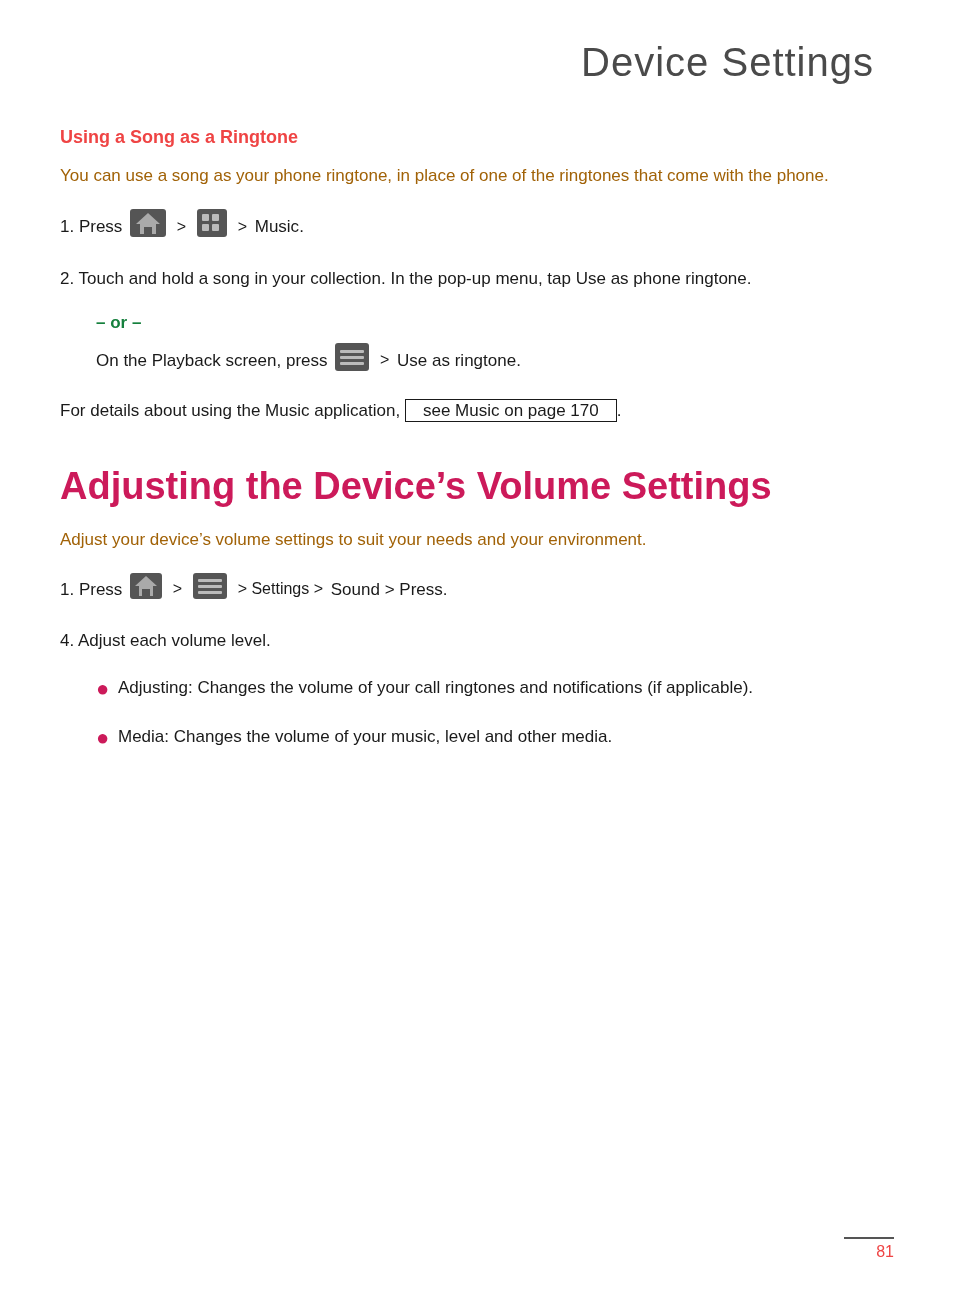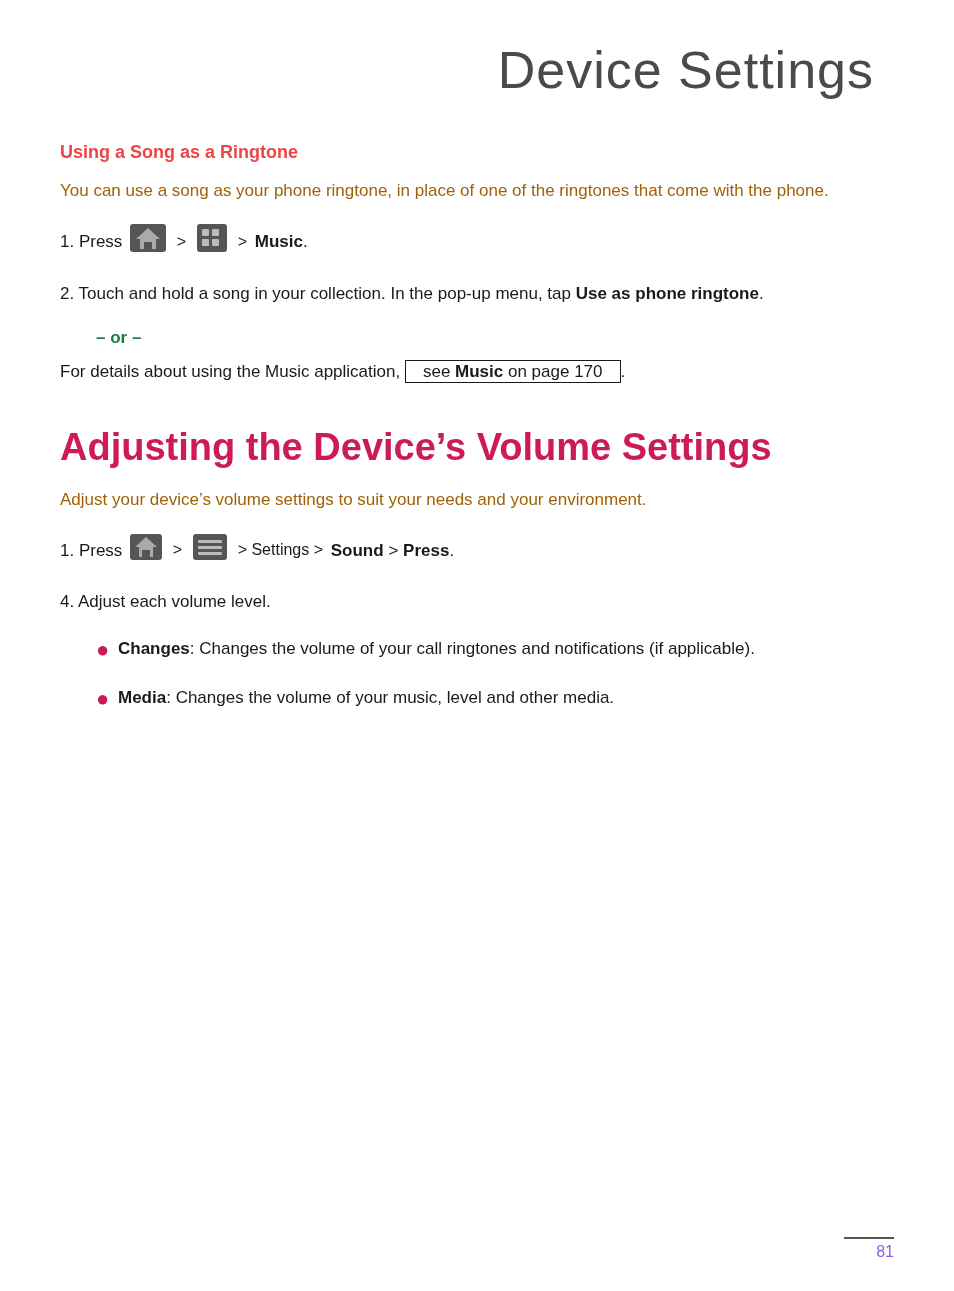--- a/index.html
+++ b/index.html
@@ -16,21 +16,21 @@
     .page-container {
       width: 954px;
       min-height: 1291px;
       padding: 40px 60px 60px 60px;
       position: relative;
     }
 
     
     .page-title {
       text-align: right;
-      font-size: 52px;
+      font-size: 40px;
       font-weight: 300;
       color: #4a4a4a;
       letter-spacing: 1px;
       margin-bottom: 42px;
       padding-right: 20px;
     }
 
     
     .section-heading {
       font-size: 18px;
@@ -61,21 +61,21 @@
     }
 
     .chevron {
       display: inline;
       font-size: 16px;
       margin: 0 3px;
       color: #1a1a1a;
     }
 
     .bold {
-      font-weight: 700;
+      font-weight: 400;
     }
 
     
     .or-separator {
       font-size: 17px;
       color: #15803d;
       margin: 10px 0 10px 36px;
       font-weight: bold;
     }
 
@@ -142,21 +142,21 @@
       width: 50px;
       height: 2px;
       background: #555;
     }
 
     .page-number {
       position: absolute;
       bottom: 30px;
       right: 60px;
       font-size: 16px;
-      color: #8b5cf6;
+      color: #ef4444;
     }
 
     
     .icon-inline {
       display: inline-block;
       vertical-align: middle;
       margin: 0 3px;
     }
   </style>
 </head>
@@ -200,20 +200,34 @@
     </div>
 
     <div class="step">
       <div class="step-content">
         <span>2. Touch and hold a song in your collection. In the pop-up menu, tap <span class="bold">Use as phone ringtone</span>.</span>
       </div>
     </div>
 
     <div class="or-separator">– or –</div>
 
+    <div class="sub-step">
+      <span>On the Playback screen, press</span>
+      
+      <span class="icon-inline">
+        <svg width="34" height="28" viewBox="0 0 34 28" xmlns="http://www.w3.org/2000/svg">
+          <rect width="34" height="28" rx="3" fill="#555"></rect>
+          <rect x="5" y="7" width="24" height="3" fill="#bbb" rx="1"></rect>
+          <rect x="5" y="13" width="24" height="3" fill="#bbb" rx="1"></rect>
+          <rect x="5" y="19" width="24" height="3" fill="#bbb" rx="1"></rect>
+        </svg>
+      </span>
+      <span class="chevron">&gt;</span>
+      <span class="bold">Use as ringtone</span><span>.</span>
+    </div>
 
     <div class="reference-text">
       <span>For details about using the Music application, </span><span class="ref-box">see <span class="bold">Music</span> on page 170</span><span>.</span>
     </div>
 
   </div>
 
   <div>
 
     <div class="big-section-heading">Adjusting the Device’s Volume Settings</div>
@@ -252,21 +266,21 @@
       <div class="step-content">
         <span>4. Adjust each volume level.</span>
       </div>
     </div>
 
     <div class="bullet-list">
 
       <div class="bullet-item">
         <span class="bullet-dot">●</span>
         <span class="bullet-content">
-          <span class="bold">Changes</span><span>: Changes the volume of your call ringtones and notifications (if applicable).</span>
+          <span class="bold">Adjusting</span><span>: Changes the volume of your call ringtones and notifications (if applicable).</span>
         </span>
       </div>
 
       <div class="bullet-item">
         <span class="bullet-dot">●</span>
         <span class="bullet-content">
           <span class="bold">Media</span><span>: Changes the volume of your music, level and other media.</span>
         </span>
       </div>
 

